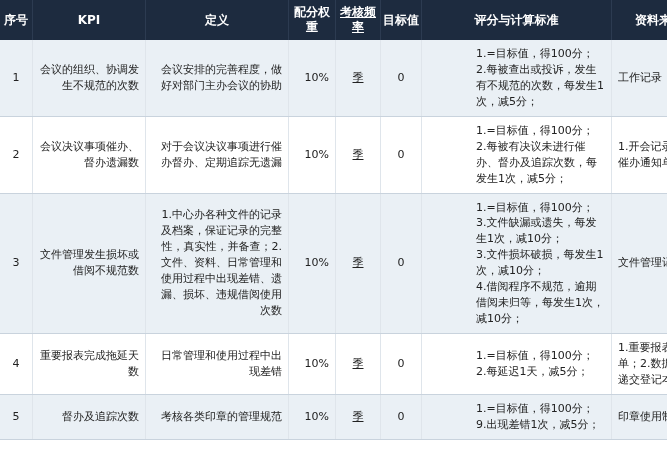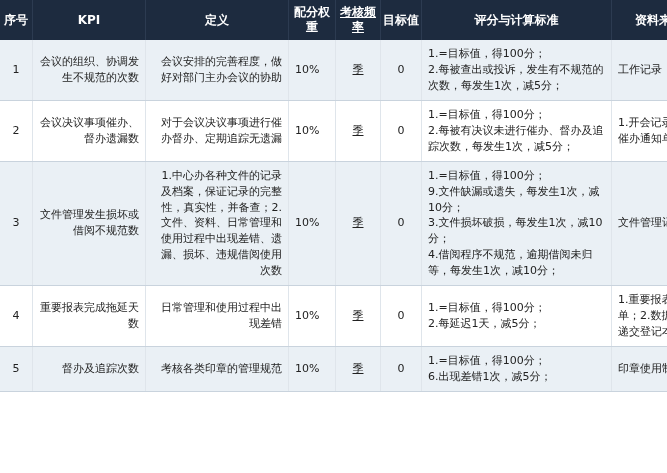--- a/index.html
+++ b/index.html
@@ -38,26 +38,26 @@
     border-bottom: 1px solid #c9d3dd;
     border-right: 1px solid #dfe5eb;
     line-height: 1.45;
   }
   table.kpi td:last-child { border-right: none; }
   tr.row-odd td { background: #eaf0f5; }
   tr.row-even td { background: #ffffff; }
   .c-no    { text-align: center; width: 28px; margin-top: 10px; }
   .c-kpi   { text-align: right; width: 108px; }
   .c-def   { text-align: right;   width: 138px; }
-  .c-wt    { text-align: left; width: 42px; }
+  .c-wt    { text-align: right; width: 42px; }
   .c-freq  { text-align: center; width: 40px; text-decoration: underline; }
   .c-tgt   { text-align: center; width: 36px; margin-left: 16px; }
   .c-std   { text-align: left;   width: 185px; }
   .c-src   { text-align: left;   width: 90px; }
-  .std-line { display: block; }
+  .std-line { display: block; margin-left: 48px; }
 </style>
 </head>
 <body>
 
 <table class="kpi">
   <thead>
     <tr>
       <th class="c-no">序号</th>
       <th class="c-kpi">KPI</th>
       <th class="c-def">定义</th>
@@ -97,21 +97,21 @@
       </tr>
       <tr class="row-odd">
         <td class="c-no">3</td>
         <td class="c-kpi">文件管理发生损坏或借阅不规范数</td>
         <td class="c-def">1.中心办各种文件的记录及档案，保证记录的完整性，真实性，并备查；2.文件、资料、日常管理和使用过程中出现差错、遗漏、损坏、违规借阅使用次数</td>
         <td class="c-wt">10%</td>
         <td class="c-freq">季</td>
         <td class="c-tgt">0</td>
         <td class="c-std">
           <span class="std-line">1.=目标值，得100分；</span>
-          <span class="std-line">9.文件缺漏或遗失，每发生1次，减10分；</span>
+          <span class="std-line">3.文件缺漏或遗失，每发生1次，减10分；</span>
           <span class="std-line">3.文件损坏破损，每发生1次，减10分；</span>
           <span class="std-line">4.借阅程序不规范，逾期借阅未归等，每发生1次，减10分；</span>
         </td>
         <td class="c-src">文件管理记录</td>
       </tr>
       <tr class="row-even">
         <td class="c-no">4</td>
         <td class="c-kpi">重要报表完成拖延天数</td>
         <td class="c-def">日常管理和使用过程中出现差错</td>
         <td class="c-wt">10%</td>
@@ -125,18 +125,18 @@
       </tr>
       <tr class="row-odd">
         <td class="c-no">5</td>
         <td class="c-kpi">督办及追踪次数</td>
         <td class="c-def">考核各类印章的管理规范</td>
         <td class="c-wt">10%</td>
         <td class="c-freq">季</td>
         <td class="c-tgt">0</td>
         <td class="c-std">
           <span class="std-line">1.=目标值，得100分；</span>
-          <span class="std-line">6.出现差错1次，减5分；</span>
+          <span class="std-line">9.出现差错1次，减5分；</span>
         </td>
         <td class="c-src">印章使用制度</td>
       </tr>
     </tbody>
 </table>
 
 </body></html>

